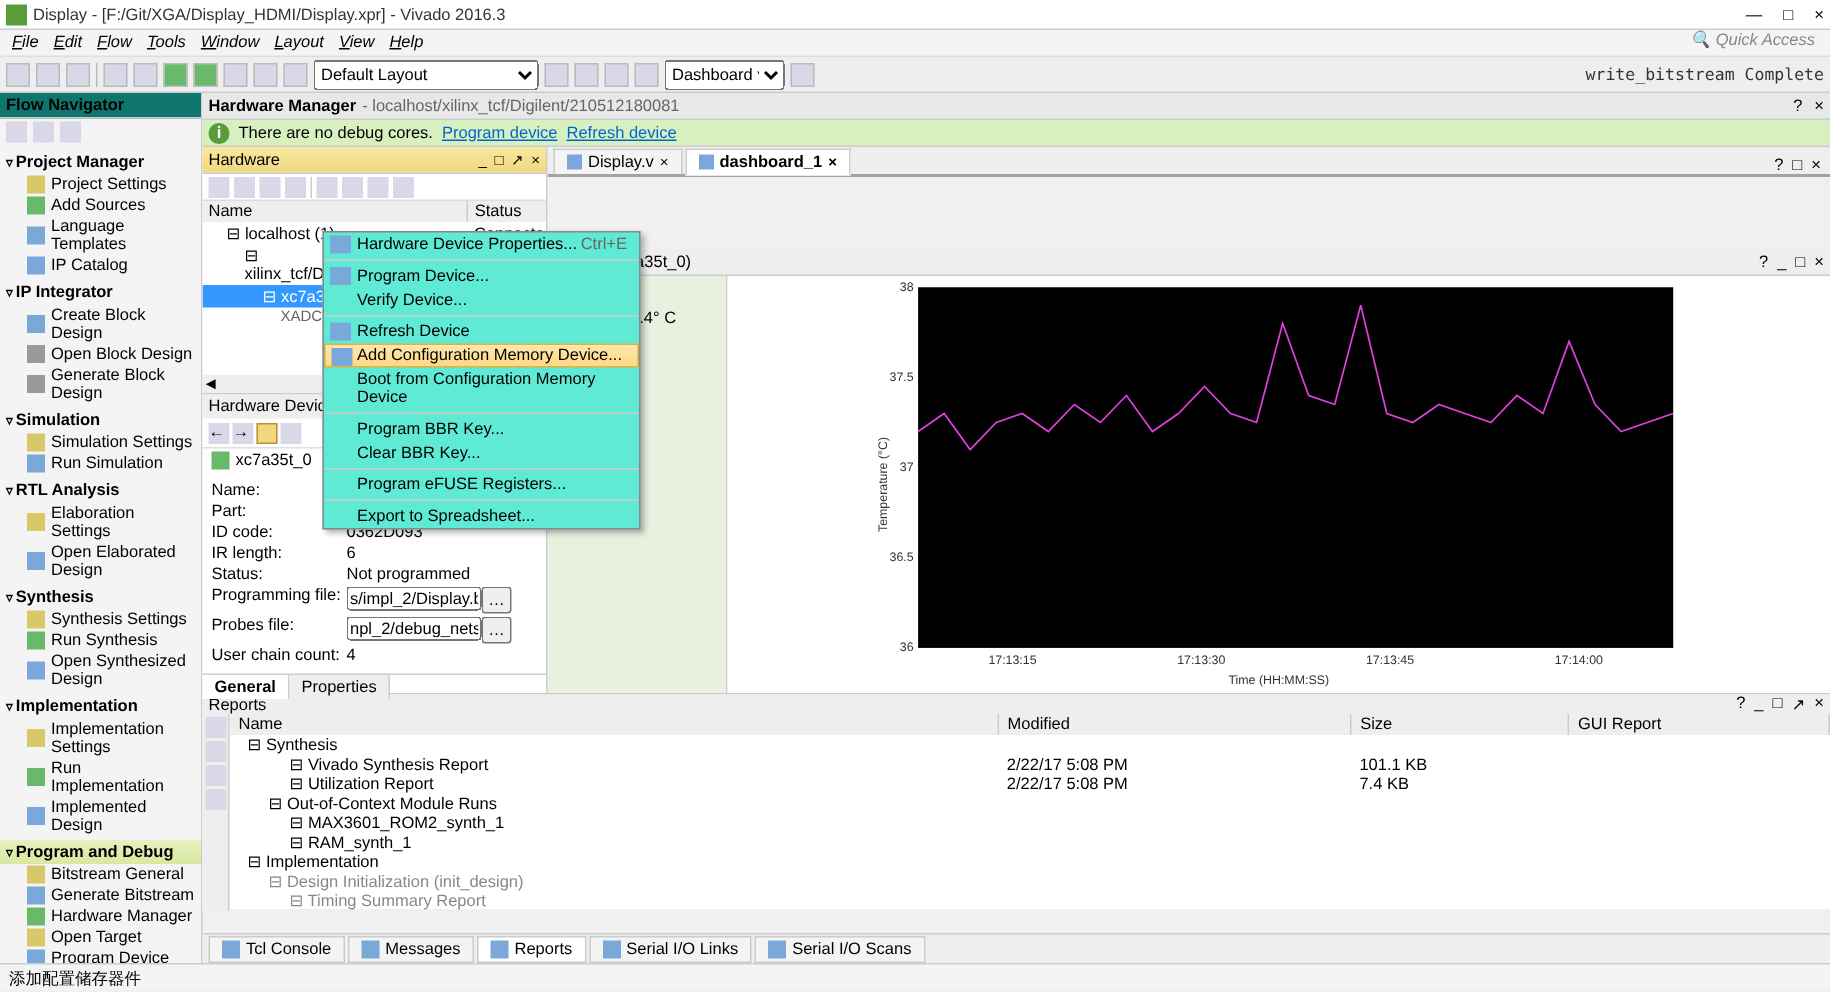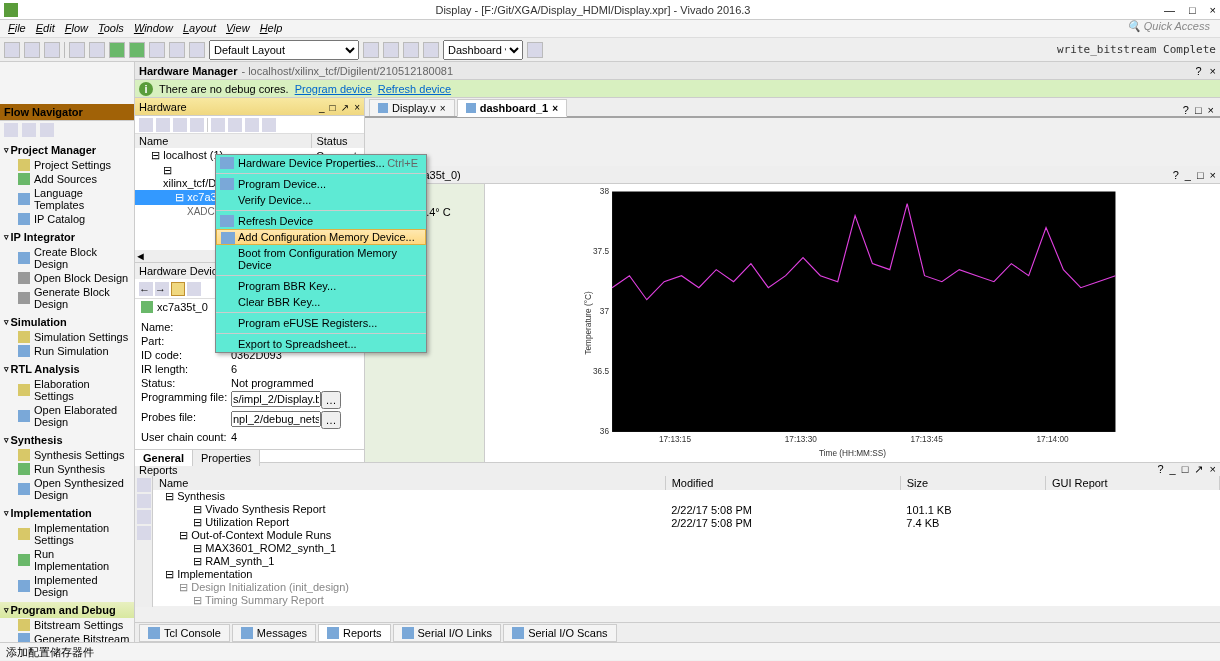--- a/index.html
+++ b/index.html
@@ -1,35 +1,35 @@
 <!DOCTYPE html>
 <html><head>
 <meta charset="utf-8">
 <style>
 * { box-sizing: border-box; margin: 0; padding: 0; font-family: "Microsoft YaHei", Tahoma, sans-serif; font-size: 11px; }
 body { background: #f0f0f0; width: 1220px; height: 661px; overflow: hidden; }
 .title-bar { height: 20px; background: #fff; display: flex; align-items: center; padding: 0 4px; border-bottom: 1px solid #ccc; }
 .title-bar .icon { width: 14px; height: 14px; background: #5a9c3a; margin-right: 4px; }
-.title-bar .ttl { flex: 1; color: #333; text-align: center; }
+.title-bar .ttl { flex: 1; color: #333; }
 .title-bar .win-btns { display: flex; gap: 14px; }
 .title-bar .win-btns span { cursor: pointer; }
 .menu-bar { height: 18px; background: #f4f4f4; display: flex; padding-left: 4px; gap: 2px; border-bottom: 1px solid #ddd; justify-content: space-between; }
 .menu-bar .menu-left { display: flex; gap: 2px; }
 .menu-bar .menu-item { padding: 2px 4px; cursor: pointer; font-style: italic; }
 .menu-bar .menu-item u { text-decoration: underline; }
 .menu-bar .quick { color: #888; font-style: italic; padding-right: 10px; }
 .toolbar { height: 24px; background: #eee; display: flex; align-items: center; gap: 4px; padding: 0 4px; border-bottom: 1px solid #ccc; }
 .toolbar .tb-btn { width: 16px; height: 16px; background: #d8d8e8; border: 1px solid #bbb; cursor: pointer; }
 .toolbar select { height: 20px; font-size: 11px; }
 .toolbar .sel1 { width: 150px; }
 .toolbar .sel2 { width: 80px; }
 .toolbar .status-right { margin-left: auto; font-family: monospace; color: #333; }
 .main { display: flex; height: 580px; }
 .left-nav { width: 135px; background: #f4f4f4; border-right: 1px solid #ccc; overflow: hidden; }
-.nav-title { background: #a16207; padding: 2px 4px; font-weight: bold; border-bottom: 1px solid #ccc; margin-top: 42px; }
+.nav-title { background: #0f766e; padding: 2px 4px; font-weight: bold; border-bottom: 1px solid #ccc; }
 .nav-icons { padding: 2px 4px; display: flex; gap: 4px; }
 .nav-icons span { width: 14px; height: 14px; background: #d8d8e8; display: inline-block; }
 .nav-section { margin-top: 3px; }
 .nav-head { font-weight: bold; padding: 2px 4px; display: flex; align-items: center; }
 .nav-head::before { content: "▿"; margin-right: 2px; font-size: 9px; }
 .nav-head.active { background: linear-gradient(#e8f0c0, #d8e8a0); }
 .nav-item { padding: 1px 4px 1px 18px; display: flex; align-items: center; gap: 4px; cursor: pointer; }
 .nav-item .ni-icon { width: 12px; height: 12px; background: #7aa8d8; display: inline-block; flex-shrink: 0; }
 .nav-item .ni-icon.g { background: #6ab86a; }
 .nav-item .ni-icon.y { background: #d8c868; }
@@ -257,21 +257,21 @@
           </div>
           <div class="nav-item">
             <span class="ni-icon "></span>
             <span>Implemented Design</span>
           </div>
         </div>
         <div class="nav-section">
           <div class="nav-head active">Program and Debug</div>
           <div class="nav-item">
             <span class="ni-icon y"></span>
-            <span>Bitstream Settings</span>
+            <span>Bitstream General</span>
           </div>
           <div class="nav-item">
             <span class="ni-icon "></span>
             <span>Generate Bitstream</span>
           </div>
           <div class="nav-item">
             <span class="ni-icon g"></span>
             <span>Hardware Manager</span>
           </div>
           <div class="nav-item">

